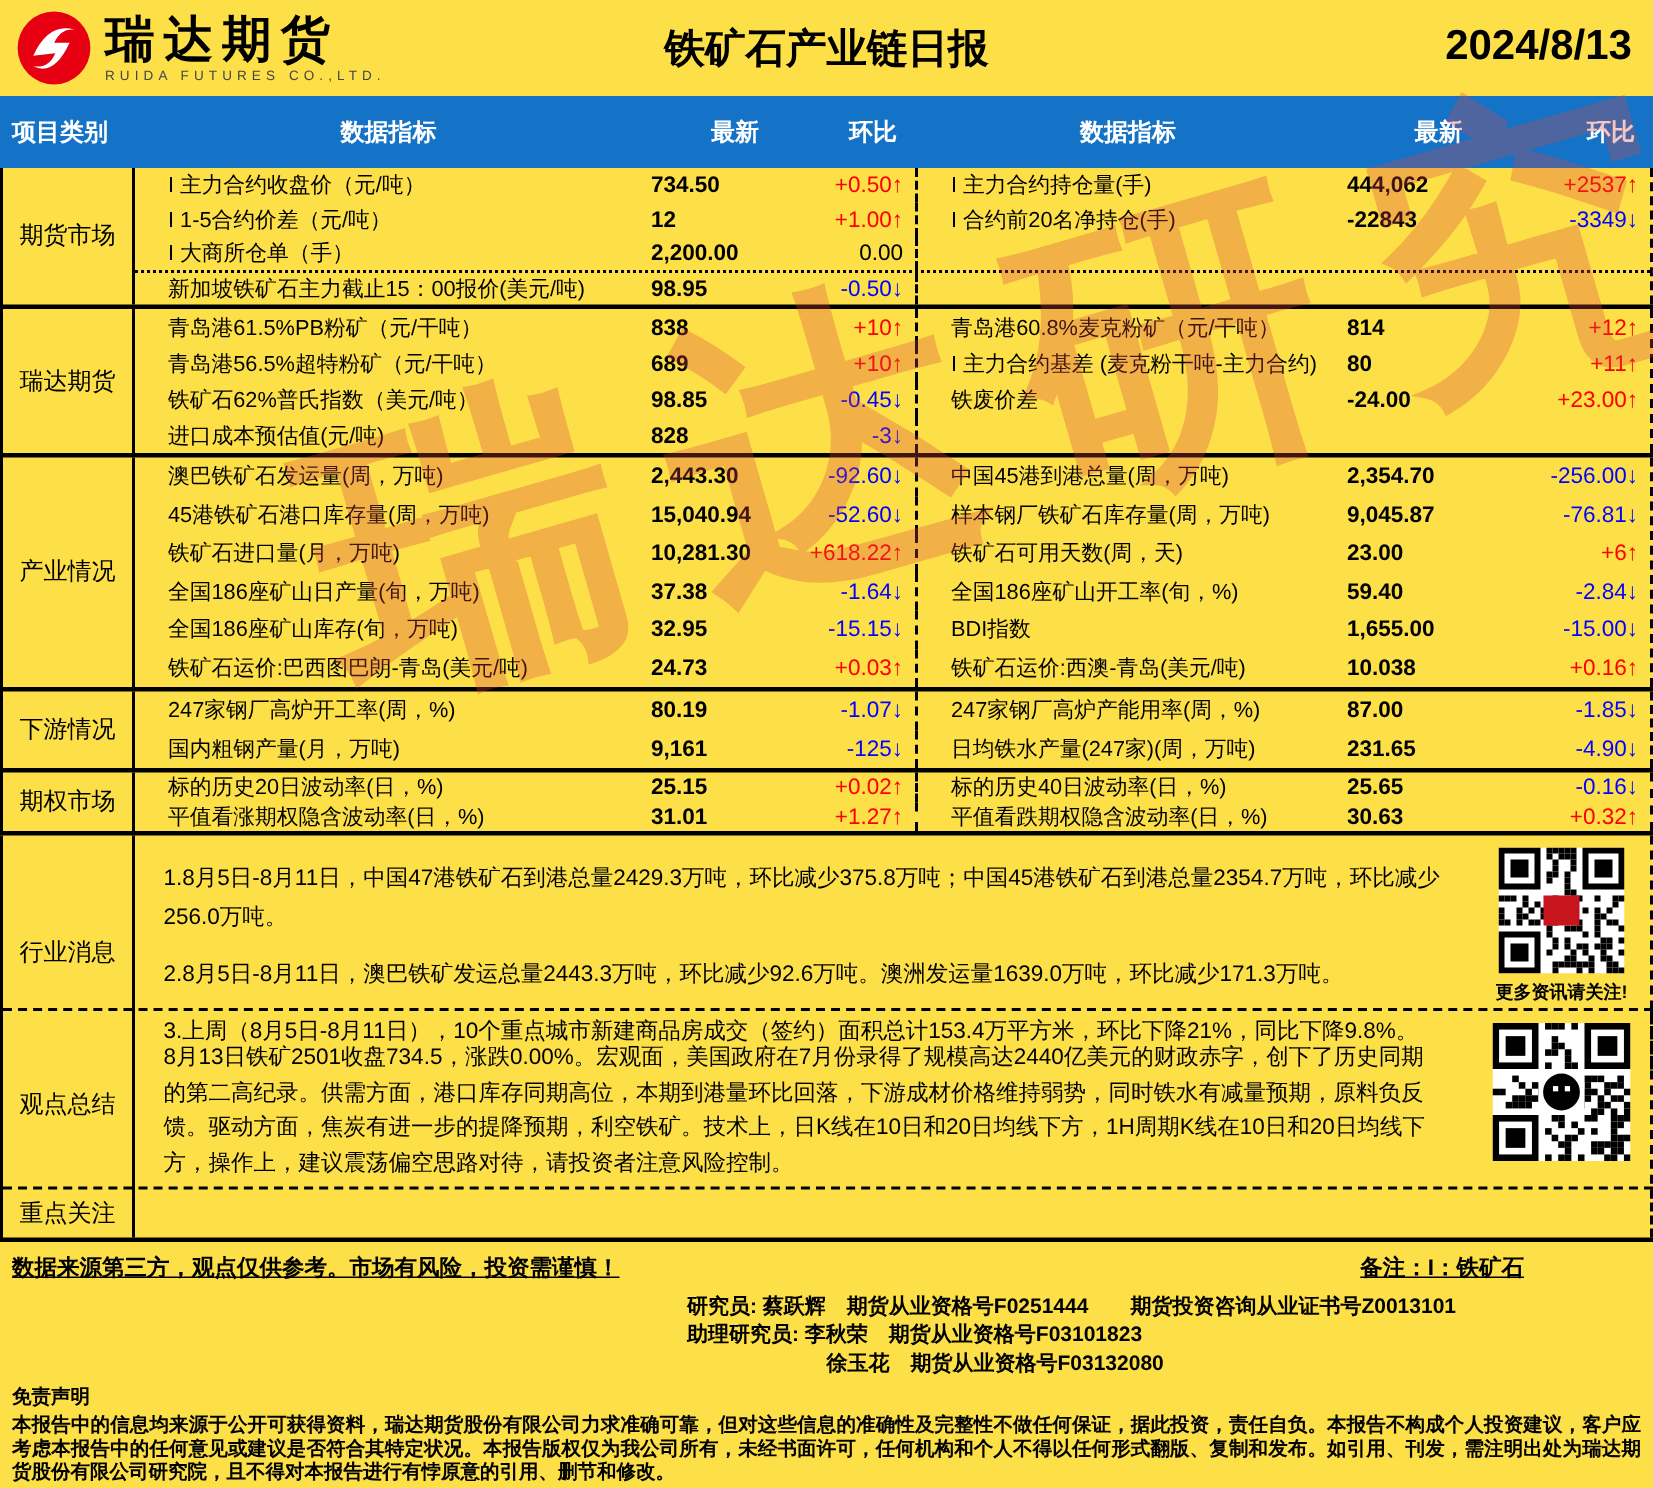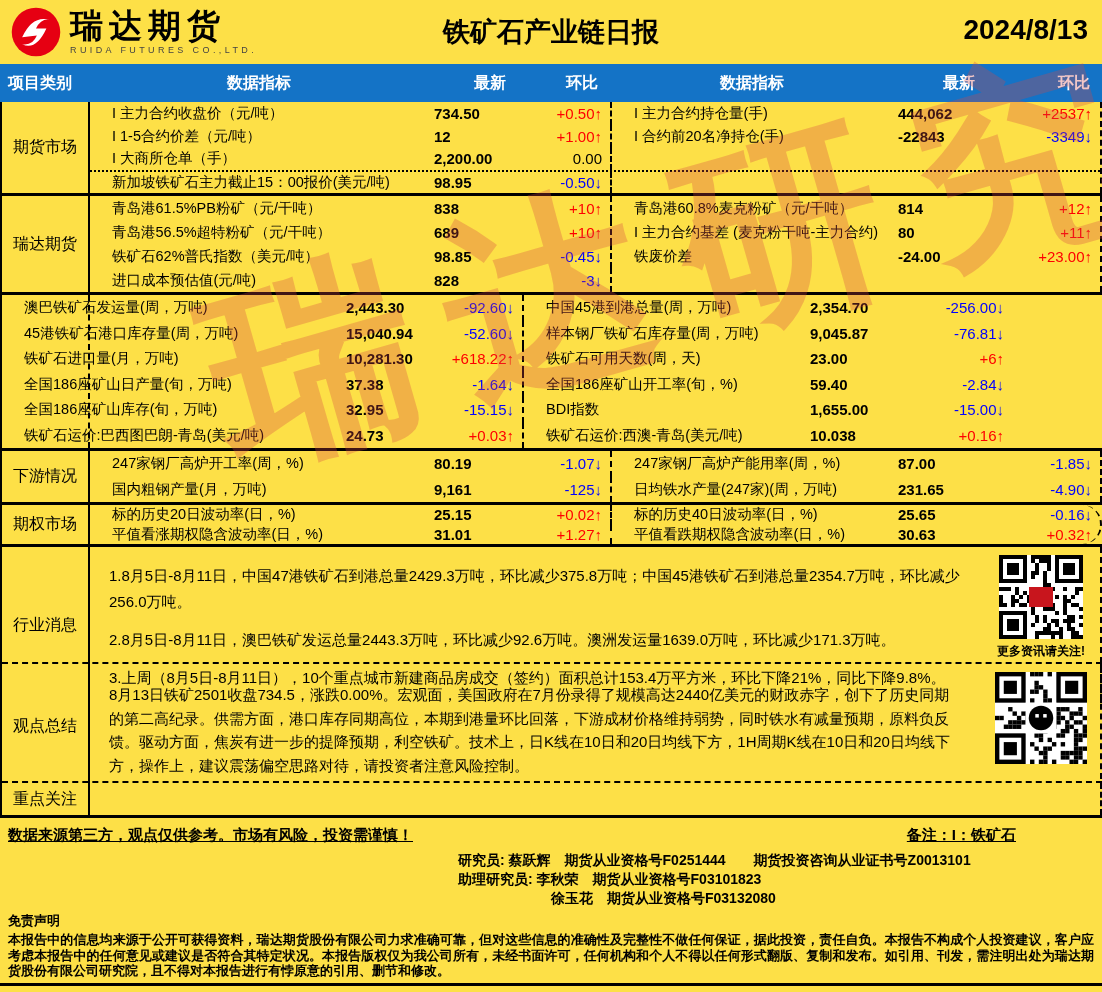--- a/index.html
+++ b/index.html
@@ -9,21 +9,21 @@
   
   .hdr{height:64px;display:flex;align-items:center;position:relative;}
   .brand{display:flex;align-items:center;gap:8px;padding-left:10px;}
   .brand .logo{width:52px;height:52px;}
   .brand-txt .cn{font-size:33px;font-weight:bold;letter-spacing:6px;line-height:34px;}
   .brand-txt .en{font-size:9px;letter-spacing:3.4px;color:#444;margin-top:2px;}
   .hdr .title{position:absolute;left:0;right:0;text-align:center;font-size:27px;font-weight:bold;}
   .hdr .date{position:absolute;right:14px;top:14px;font-size:28px;font-weight:bold;}
 
   
-  .colhdr{height:38px;background:var(--blue,#1473C6);color:#fff;font-weight:bold;font-size:16px;
+  .colhdr{height:48px;background:var(--blue,#1473C6);color:#fff;font-weight:bold;font-size:16px;
           display:grid;grid-template-columns:88px 342px 88px 92px 284px 93px 115px;align-items:center;}
   .colhdr .c{padding:0 4px;}
   .c-cat{text-align:left;padding-left:8px!important;}
   .c-ind{text-align:center;}
   .c-num{text-align:right;padding-right:12px!important;}
 
   
   .tbl{border-left:2px solid #000;}
   .section{display:grid;grid-template-columns:88px 1fr;border-bottom:3px solid #000;box-sizing:border-box;}
   .section.dashed-b{border-bottom:2px dashed #000;}
@@ -163,20 +163,21 @@
             <div class="cell lab">进口成本预估值(元/吨)</div>
             <div class="cell val">828</div>
             <div class="cell chg dir-down">-3↓</div>
             <div class="cell lab rlab"></div>
             <div class="cell val"></div>
             <div class="cell chg"></div>
           </div>
         </div>
       </div>
       <div class="section" style="height: 156px;">
+        <div class="cat">产业情况</div>
         <div class="rows" style="grid-template-rows: repeat(6, 1fr);">
           <div class="row">
             <div class="cell lab">澳巴铁矿石发运量(周，万吨)</div>
             <div class="cell val">2,443.30</div>
             <div class="cell chg dir-down">-92.60↓</div>
             <div class="cell lab rlab">中国45港到港总量(周，万吨)</div>
             <div class="cell val">2,354.70</div>
             <div class="cell chg dir-down">-256.00↓</div>
           </div>
           <div class="row">
@@ -237,21 +238,21 @@
             <div class="cell val">9,161</div>
             <div class="cell chg dir-down">-125↓</div>
             <div class="cell lab rlab">日均铁水产量(247家)(周，万吨)</div>
             <div class="cell val">231.65</div>
             <div class="cell chg dir-down">-4.90↓</div>
           </div>
         </div>
       </div>
       <div class="section" style="height: 42px;">
         <div class="cat">期权市场</div>
-        <div class="rows" style="grid-template-rows: repeat(2, 1fr); border-radius: 25px;">
+        <div class="rows" style="grid-template-rows: repeat(2, 1fr);">
           <div class="row">
             <div class="cell lab">标的历史20日波动率(日，%)</div>
             <div class="cell val">25.15</div>
             <div class="cell chg dir-up">+0.02↑</div>
             <div class="cell lab rlab">标的历史40日波动率(日，%)</div>
             <div class="cell val">25.65</div>
             <div class="cell chg dir-down">-0.16↓</div>
           </div>
           <div class="row">
             <div class="cell lab">平值看涨期权隐含波动率(日，%)</div>

